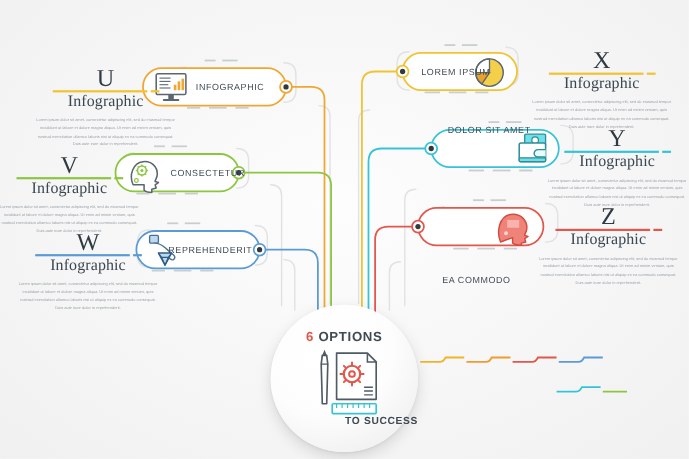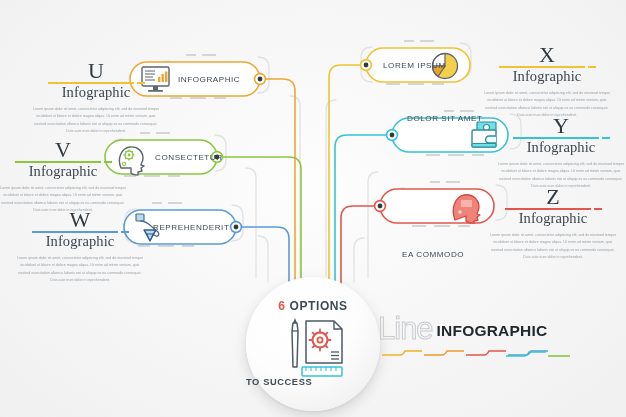--- a/index.html
+++ b/index.html
@@ -44,21 +44,21 @@
     position:absolute;left:246px;top:277px;width:134px;height:134px;border-radius:50%;
     background:radial-gradient(circle at 38% 30%, #ffffff 0%, #fdfdfd 48%, #f2f2f2 78%, #e9e9e9 100%);
     box-shadow:0 5px 14px rgba(0,0,0,.13), 0 1px 3px rgba(0,0,0,.07);
   }
   .c-top{
     position:absolute;top:22px;left:0;width:134px;text-align:center;
     font-size:12px;letter-spacing:.6px;color:#3f4a54;font-weight:700;
   }
   .c-top .num{color:#e2574c;}
   .c-bot{
-    position:absolute;bottom:24px;left:0;width:134px;text-align:left;
+    position:absolute;bottom:24px;left:0;width:134px;text-align:right;
     font-size:9.3px;letter-spacing:.6px;color:#3f4a54;font-weight:700;margin-top:24px;
   }
   .logo{position:absolute;left:378px;top:316px;}
   .logo-row{display:flex;align-items:flex-end;}
   .logo-line{
     font-family:"Liberation Sans", sans-serif;
     font-size:31px;font-weight:400;line-height:.85;
     color:transparent;-webkit-text-stroke:1px #c9cdd0;
     letter-spacing:-1px;
   }
@@ -347,24 +347,20 @@
           <line x1="42" y1="46" x2="42" y2="50"></line>
             <line x1="47" y1="46" x2="47" y2="50"></line>
           <line x1="52" y1="46" x2="52" y2="50"></line>
         </g>
       </g>
     </svg>
     <div class="c-bot">TO SUCCESS</div>
   </div>
 
   <div class="logo">
-    <div class="logo-row">
-      <div class="logo-line">Line</div>
-      <div class="logo-info">INFOGRAPHIC</div>
-    </div>
     <svg width="180" height="16" style="display:block;margin-top:1px;margin-left:2px;">
       <path d="M2,12 L20,12 q3,0 5,-4 L42,8" fill="none" stroke="#f0b429" stroke-width="1.6"></path>
       <path d="M44,12 L62,12 q3,0 5,-4 L84,8" fill="none" stroke="#ef9b2f" stroke-width="1.6"></path>
       <path d="M86,12 L104,12 q3,0 5,-4 L126,8" fill="none" stroke="#e2574c" stroke-width="1.6"></path>
       <path d="M128,12 L146,12 q3,0 5,-4 L168,8" fill="none" stroke="#5b9bd5" stroke-width="1.6"></path>
       <path d="M34,12 L52,12 q3,0 5,-4 L74,8" fill="none" stroke="#35c4d7" stroke-width="0"></path>
       <path d="M170,12 L188,12" fill="none" stroke="#8cc63f" stroke-width="0"></path>
     </svg>
     <svg width="180" height="1" style="display:block;"></svg>
   </div>

